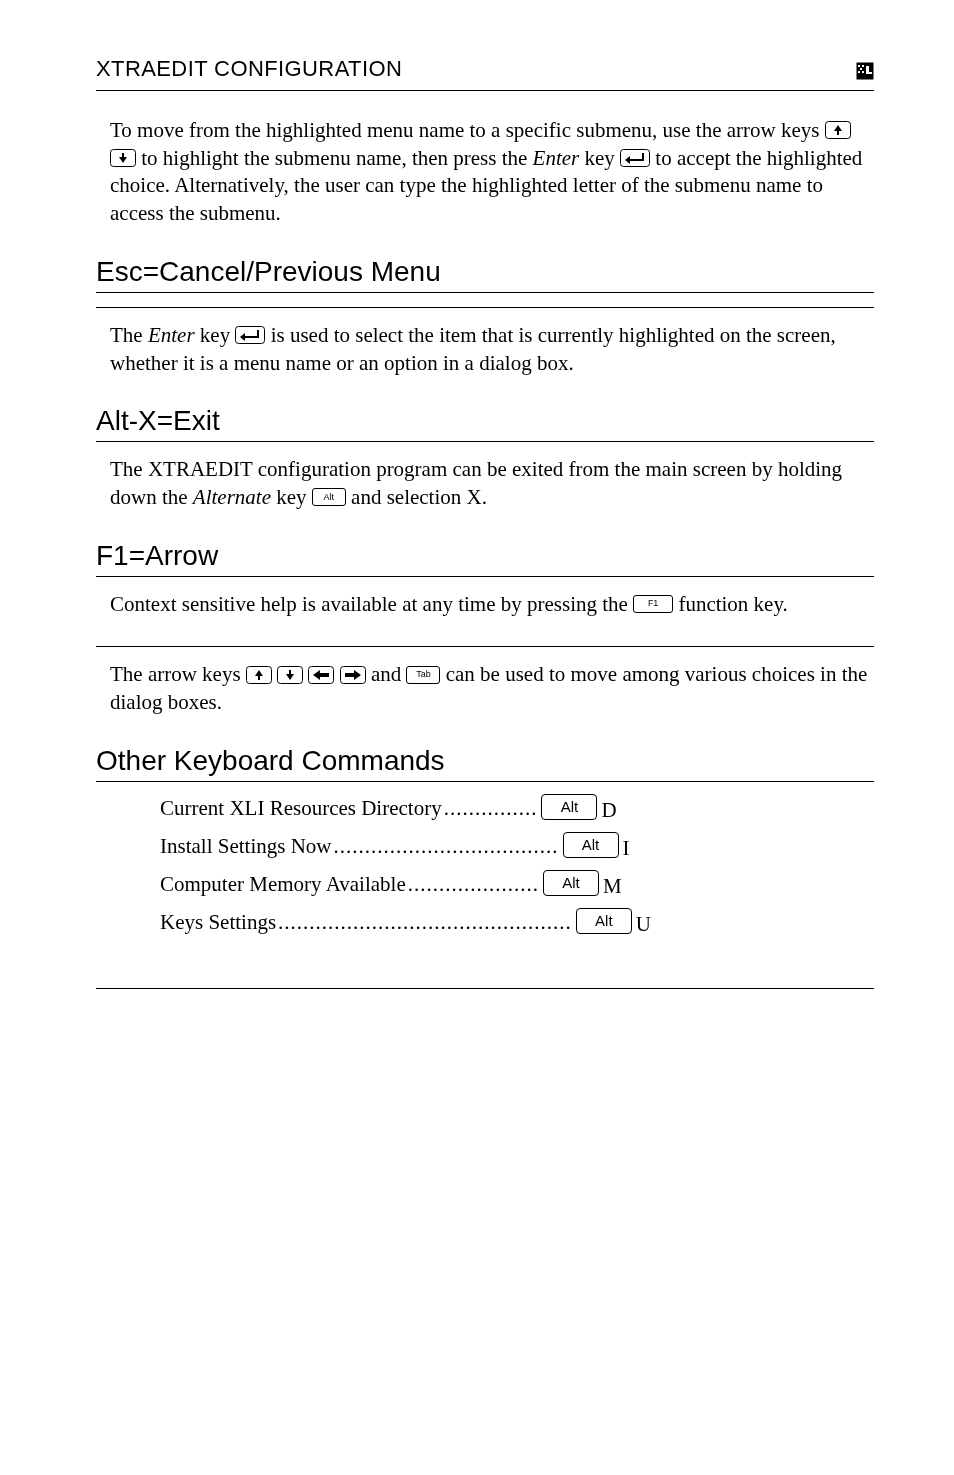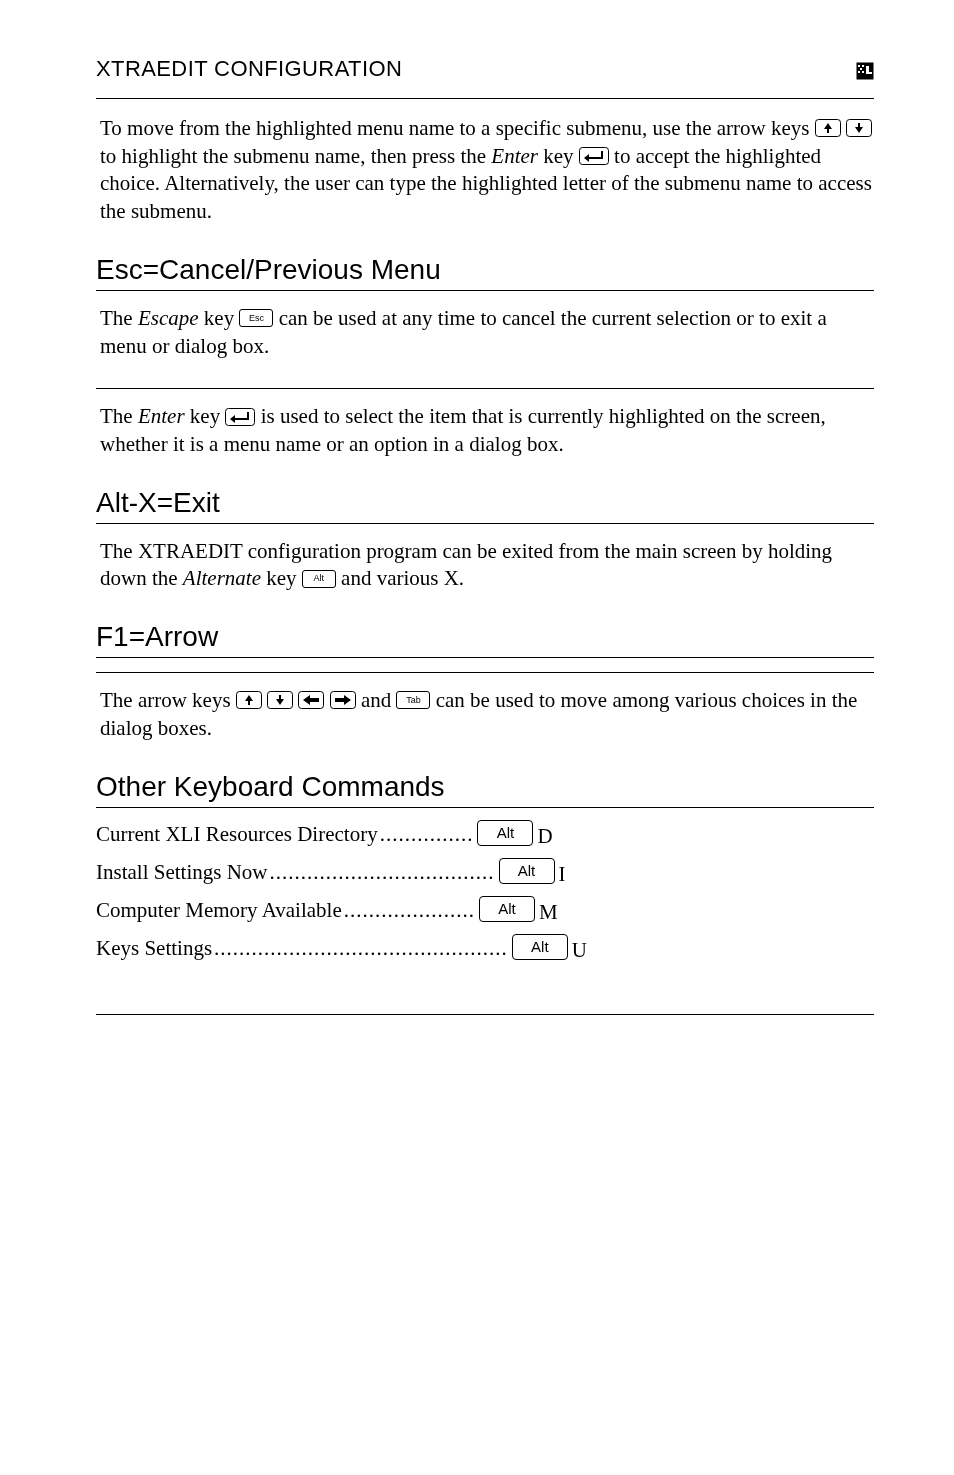--- a/index.html
+++ b/index.html
@@ -12,41 +12,41 @@
   }
   .page {
     padding: 56px 80px 72px 96px;
     box-sizing: border-box;
   }
   .running-head {
     display: flex;
     justify-content: space-between;
     align-items: flex-end;
     border-bottom: 1.5px solid #000;
-    padding-bottom: 16px;
-    margin-bottom: 16px;
+    padding-bottom: 8px;
+    margin-bottom: 26px;
     font-family: "Optima", "Gill Sans", "Segoe UI", "Trebuchet MS", sans-serif;
     letter-spacing: 0.4px;
   }
   .running-head .title {
     font-size: 22px;
   }
   .logo {
     width: 18px;
     height: 18px;
     display: inline-flex;
     align-items: center;
     justify-content: center;
     margin-bottom: 2px;
   }
   .logo svg { display: block; }
   .para {
     font-size: 21px;
     line-height: 1.32;
-    margin: 0 0 28px 4px;
+    margin: 0 0 28px 14px;
   }
   .section-head {
     font-family: "Optima", "Gill Sans", "Segoe UI", "Trebuchet MS", sans-serif;
     font-size: 28px;
     font-weight: 400;
     margin: 0 0 4px 0;
   }
   hr.rule {
     border: none;
     border-top: 1px solid #000;
@@ -93,20 +93,21 @@
     padding: 0 3px;
     font-family: Arial, Helvetica, sans-serif;
     font-size: 9px;
     line-height: 1;
     vertical-align: middle;
     position: relative;
     top: -2px;
     background: #fff;
   }
   .shortcut-list {
+    margin-left: 64px;
   }
   .shortcut-row {
     display: flex;
     align-items: center;
     font-size: 21px;
     margin-bottom: 12px;
     white-space: nowrap;
   }
   .shortcut-label {
     flex: 0 0 auto;
@@ -171,27 +172,20 @@
       <svg width="30" height="18" viewBox="0 0 30 18">
           <rect x="0.5" y="0.5" width="29" height="17" rx="3" fill="#fff" stroke="#000"></rect>
           <path d="M22 4 L22 10 L10 10 L10 7 L5 11 L10 15 L10 12 L24 12 L24 4 Z" fill="#000"></path>
         </svg>
     </span>
     <span> to accept the highlighted choice. Alternatively, the user can type the highlighted letter of the submenu name to access the submenu.</span>
   </p>
 
   <h2 class="section-head">Esc=Cancel/Previous Menu</h2>
   <hr class="rule">
-  <p class="para">
-    <span>The </span>
-    <span class="i">Escape</span>
-    <span> key </span>
-    <span class="keycap-small">Esc</span>
-    <span> can be used at any time to cancel the current selection or to exit a menu or dialog box.</span>
-  </p>
 
   <hr class="rule">
   <p class="para">
     <span>The </span>
     <span class="i">Enter</span>
     <span> key </span>
     <span class="keycap">
       <svg width="30" height="18" viewBox="0 0 30 18">
           <rect x="0.5" y="0.5" width="29" height="17" rx="3" fill="#fff" stroke="#000"></rect>
           <path d="M22 4 L22 10 L10 10 L10 7 L5 11 L10 15 L10 12 L24 12 L24 4 Z" fill="#000"></path>
@@ -200,25 +194,30 @@
     <span> is used to select the item that is currently highlighted on the screen, whether it is a menu name or an option in a dialog box.</span>
   </p>
 
   <h2 class="section-head">Alt-X=Exit</h2>
   <hr class="rule">
   <p class="para">
     <span>The XTRAEDIT configuration program can be exited from the main screen by holding down the </span>
     <span class="i">Alternate</span>
     <span> key </span>
     <span class="keycap-small">Alt</span>
-    <span> and various X.</span>
+    <span> and selection X.</span>
   </p>
 
   <h2 class="section-head">F1=Arrow</h2>
   <hr class="rule">
+  <p class="para">
+    <span>Context sensitive help is available at any time by pressing the </span>
+    <span class="keycap-small" style="min-width:32px">F1</span>
+    <span> function key.</span>
+  </p>
 
   <hr class="rule">
   <p class="para">
     <span>The arrow keys </span>
     <span class="keycap">
       <svg width="26" height="18" viewBox="0 0 26 18">
           <rect x="0.5" y="0.5" width="25" height="17" rx="3" fill="#fff" stroke="#000"></rect>
           <path d="M13 4 L17 10 L14 10 L14 14 L12 14 L12 10 L9 10 Z" fill="#000"></path>
         </svg>
     </span>

